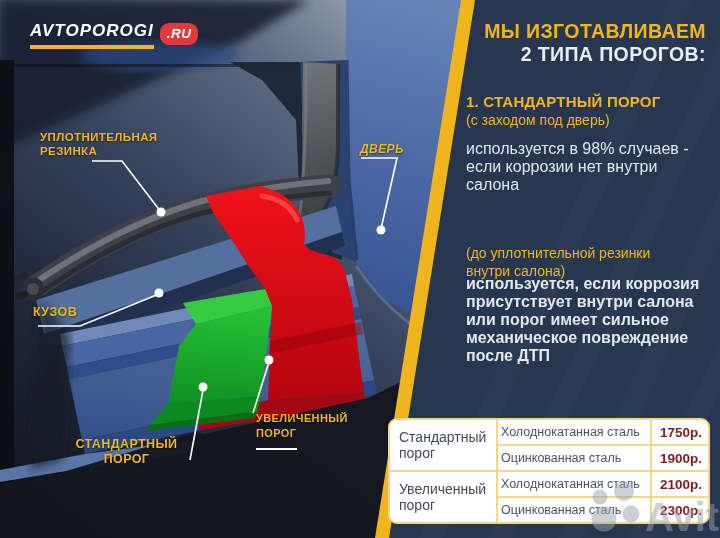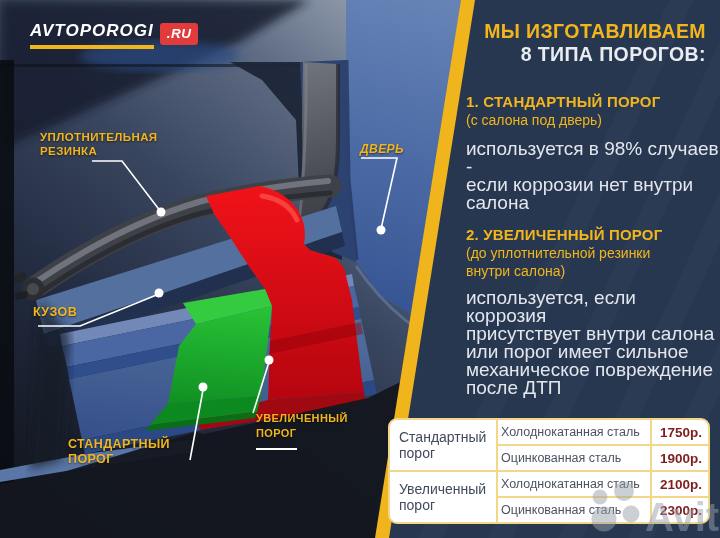--- a/index.html
+++ b/index.html
@@ -10,46 +10,46 @@
 
   
   .illustration{position:absolute;left:0;top:0;width:465px;height:538px;}
 
   .diagram-label{position:absolute;color:#F2B61C;font-weight:bold;
     white-space:pre-line;letter-spacing:.4px;line-height:14px;font-size:11.5px;
     text-shadow:0 1px 2px rgba(0,0,0,.55);}
   .lbl-seal{left:40px;top:130px;}
   .lbl-door{left:360px;top:142px;font-size:12px;font-style:italic;}
   .lbl-kuzov{left:33px;top:305px;font-size:12.5px;}
-  .lbl-standard{left:68px;top:437px;width:117px;text-align:left;font-size:12.5px;line-height:15px;}
+  .lbl-standard{left:68px;top:437px;width:117px;text-align:center;font-size:12.5px;line-height:15px;}
   .lbl-increased{left:256px;top:411px;font-size:11px;line-height:15px;}
 
   
   .logo{position:absolute;left:30px;top:21px;display:flex;align-items:flex-start;}
   .logo-text{display:inline-block;color:#fff;font-weight:bold;font-style:italic;
     font-size:17px;letter-spacing:1px;border-bottom:4px solid #F2B61C;padding-bottom:4px;}
   .logo-tld{display:inline-block;background:#E23B3B;color:#fff;font-weight:bold;
-    font-size:13.5px;padding:3px 7px 4px;border-radius:3px;margin-left:6px;margin-top:2px;
+    font-size:13.5px;padding:3px 7px 4px;border-radius:9px;margin-left:6px;margin-top:2px;
     font-style:italic;letter-spacing:.5px;}
 
   
   .panel-heading{position:absolute;right:14px;top:20px;text-align:right;
     font-weight:bold;font-size:19.5px;line-height:23px;letter-spacing:.4px;}
   .panel-heading .h1{color:#F2B61C;}
   .panel-heading .h2{color:#E9EDF2;}
 
   .pitem-title{position:absolute;left:466px;color:#F2B61C;font-weight:bold;
     font-size:15px;letter-spacing:.2px;}
   .pitem-sub{position:absolute;left:466px;color:#F2B61C;font-size:14px;
     white-space:pre-line;line-height:18px;}
-  .pitem-body{position:absolute;left:466px;color:#E3E7ED;font-size:19px;
+  .pitem-body{position:absolute;left:466px;color:#E3E7ED;font-size:16px;
     white-space:pre-line;line-height:18px;}
 
   .t1{top:93px;} .s1{top:111px;} .b1{top:140px;}
-  .t2{top:226px;} .s2{top:244px;} .b2{top:289px;}
+  .t2{top:226px;} .s2{top:244px;} .b2{top:275px;font-weight:bold;}
 
   
   .price-table{position:absolute;left:388px;top:418px;width:322px;
     background:#F2D788;border:2px solid #F2D788;border-radius:9px;overflow:hidden;
     display:grid;grid-template-columns:106px 152px 1fr;grid-auto-rows:24px;gap:2px;}
   .price-table .cell{background:#fff;display:flex;align-items:center;}
   .cell-product{grid-row:span 2;font-size:14px;color:#414B59;padding-left:9px;line-height:16px;}
   .cell-material{font-size:12.5px;color:#4B5462;padding-left:3px;}
   .cell-price{font-size:13.5px;font-weight:bold;color:#7f1d1d;padding-left:8px;}
 
@@ -185,30 +185,29 @@
       <line x1="420" y1="560" x2="700" y2="-40"></line>
         <line x1="490" y1="560" x2="770" y2="-40"></line>
       <line x1="560" y1="560" x2="840" y2="-40"></line>
         <line x1="630" y1="560" x2="910" y2="-40"></line>
     </g>
     <polygon points="461,0 475,0 389,538 375,538" fill="#F0B41C"></polygon>
   </svg>
 
   <div class="panel-heading">
     <div class="h1">МЫ ИЗГОТАВЛИВАЕМ</div>
-    <div class="h2">8 ТИПА ПОРОГОВ:</div>
+    <div class="h2">2 ТИПА ПОРОГОВ:</div>
   </div>
 
   <div class="pitem-title t1">1. СТАНДАРТНЫЙ ПОРОГ</div>
-  <div class="pitem-sub s1">(с салона под дверь)</div>
+  <div class="pitem-sub s1">(с заходом под дверь)</div>
   <div class="pitem-body b1">используется в 98% случаев -
 если коррозии нет внутри
 салона</div>
 
-  <div class="pitem-title t2">2. УВЕЛИЧЕННЫЙ ПОРОГ</div>
   <div class="pitem-sub s2">(до уплотнительной резинки
 внутри салона)</div>
   <div class="pitem-body b2">используется, если коррозия
 присутствует внутри салона
 или порог имеет сильное
 механическое повреждение
 после ДТП</div>
 
   <div class="price-table">
     <div class="cell cell-product">Стандартный порог</div>

